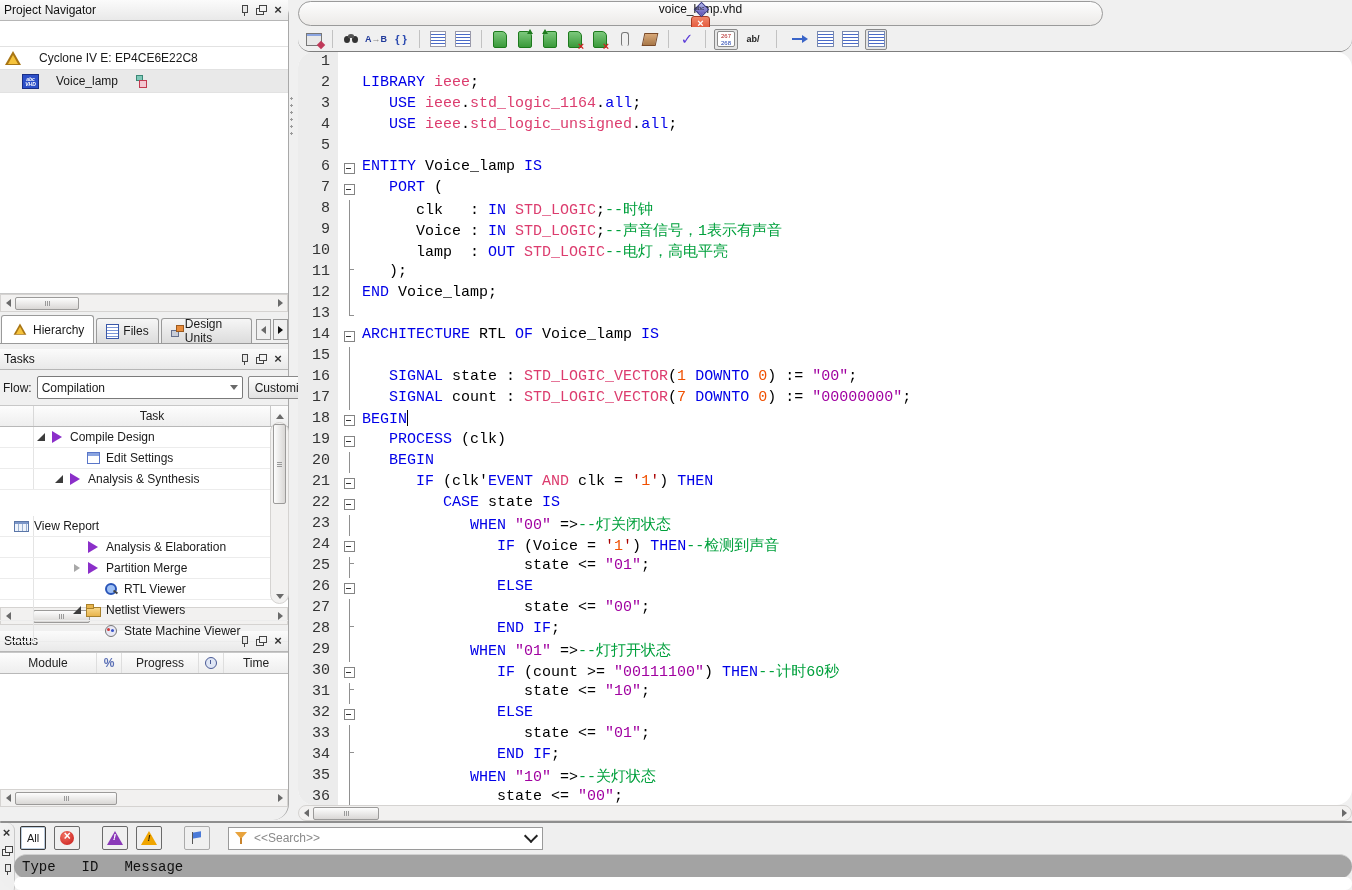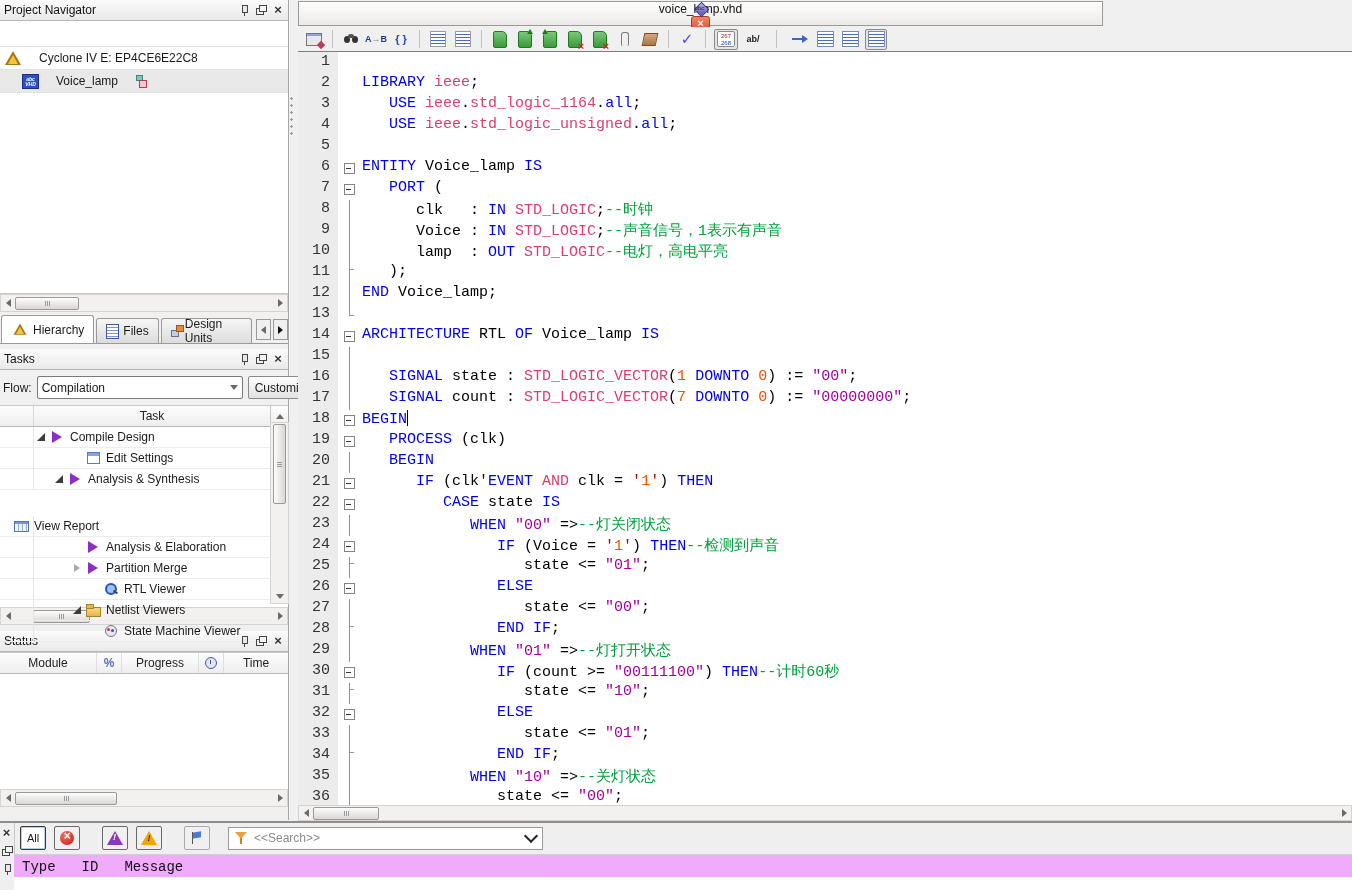--- a/index.html
+++ b/index.html
@@ -1,18 +1,18 @@
 <!DOCTYPE html>
 <html><head>
 <meta charset="utf-8">
 <style>
   html,body{margin:0;padding:0;background:#d8d8d8;}
   #app{position:relative;width:1352px;height:890px;background:#f0f0f0;overflow:hidden;
        font-family:"Liberation Sans","DejaVu Sans",sans-serif;font-size:12px;color:#1a1a1a;}
-  .abs{position:absolute;}
+  .abs{position:absolute;border-radius:16px;}
   
   .panel-title{background:linear-gradient(#fbfbfb,#e9e9e9);border-bottom:1px solid #b6b6b6;
                display:flex;align-items:center;padding:0 4px;height:20px;}
   .panel-title .cap{flex:1;font-size:12px;color:#111;}
   .tbtns{display:flex;align-items:center;gap:6px;}
   .ico-pin,.ico-float,.ico-close{display:inline-block;width:11px;height:11px;position:relative;cursor:pointer;}
   .ico-pin::before{content:"";position:absolute;left:3px;top:0;width:4px;height:6px;border:1px solid #444;background:#e8e8e8;}
   .ico-pin::after{content:"";position:absolute;left:5px;top:7px;width:1px;height:4px;background:#444;}
   .ico-float::before{content:"";position:absolute;left:0;top:3px;width:6px;height:5px;border:1px solid #444;background:#f4f4f4;}
   .ico-float::after{content:"";position:absolute;left:3px;top:0;width:6px;height:5px;border:1px solid #444;background:#f4f4f4;}
@@ -154,21 +154,21 @@
   .warn-ico::before{content:"";position:absolute;left:0;top:0;width:0;height:0;border-left:8px solid transparent;border-right:8px solid transparent;border-bottom:14px solid #f0a500;}
   .warn-ico::after{content:"!";position:absolute;left:6.5px;top:2px;color:#3a2a00;font-size:9px;font-weight:bold;}
   .flag-ico{position:relative;width:14px;height:14px;}
   .flag-ico::before{content:"";position:absolute;left:2px;top:1px;width:9px;height:6px;background:#4a7ad8;transform:skewY(-8deg);}
   .flag-ico::after{content:"";position:absolute;left:2px;top:1px;width:1px;height:12px;background:#555;}
   .funnel{position:relative;width:13px;height:12px;}
   .funnel::before{content:"";position:absolute;left:0;top:0;width:0;height:0;border-left:6px solid transparent;border-right:6px solid transparent;border-top:7px solid #e8a33d;}
   .funnel::after{content:"";position:absolute;left:5px;top:6px;width:2px;height:6px;background:#c8832d;}
   .chev{width:8px;height:8px;border-right:2px solid #222;border-bottom:2px solid #222;transform:rotate(45deg);margin-top:-4px;}
   #msg-hdr{font-family:"Liberation Mono","DejaVu Sans Mono",monospace;font-size:14px;color:#111;
-           background:#f0abfc;border-top:1px solid #d0d0d0;border-bottom:1px solid #c8c8c8;display:flex;align-items:center;}
+           background:#a3a3a3;border-top:1px solid #d0d0d0;border-bottom:1px solid #c8c8c8;display:flex;align-items:center;}
   .dots-grip{position:absolute;left:290px;top:95px;width:3px;height:40px;
      background-image:radial-gradient(circle,#9a9a9a 1px,transparent 1.2px);background-size:3px 7px;}
 </style>
 </head>
 <body>
 
 <div id="app">
 
   <div class="abs" style="left:0;top:0;width:288px;border-right:1px solid #a8a8a8;height:820px;">
 

